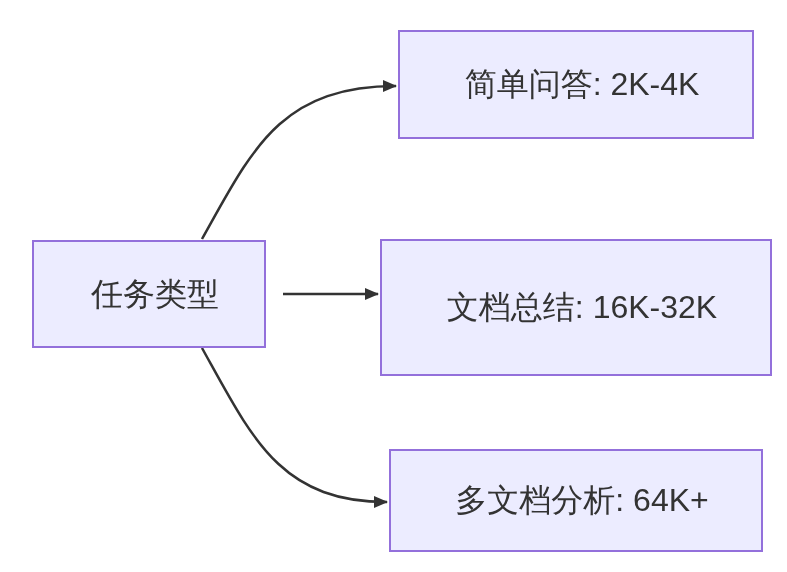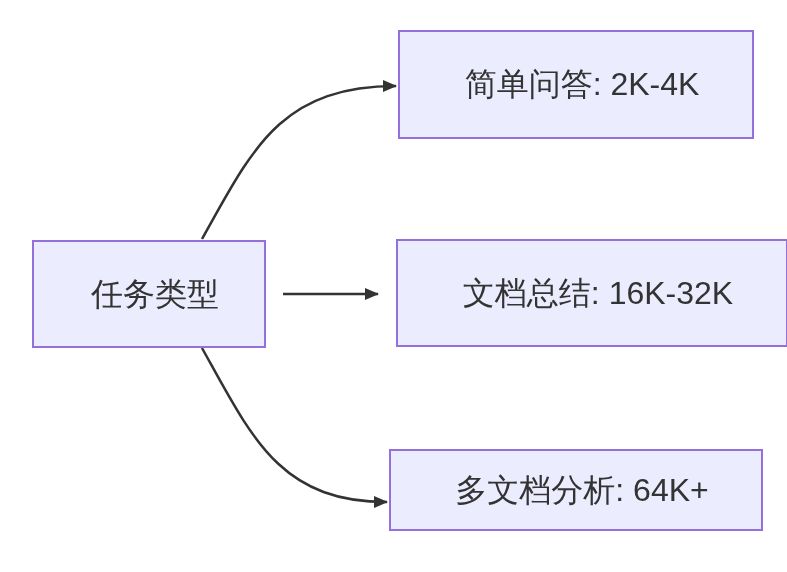--- a/index.html
+++ b/index.html
@@ -33,22 +33,22 @@
     align-items: center;
     justify-content: center;
     font-size: 32px;
     line-height: 1.2;
     white-space: nowrap;
     text-align: center;
     padding-left: 12px;
   }
   .node-root   { left: 32px;  top: 240px; width: 234px; height: 108px; }
   .node-top    { left: 398px; top: 30px;  width: 356px; height: 109px; }
-  .node-middle { left: 380px; top: 239px; width: 392px; height: 108px; margin-left: 16px; }
-  .node-bottom { left: 389px; top: 449px; width: 374px; height: 82px; }
+  .node-middle { left: 380px; top: 239px; width: 392px; height: 137px; }
+  .node-bottom { left: 389px; top: 449px; width: 374px; height: 103px; }
   .edge-path {
     fill: none;
     stroke: #333333;
     stroke-width: 2.5px;
   }
   .arrow-head { fill: #333333; }
 </style>
 </head>
 <body>
 

